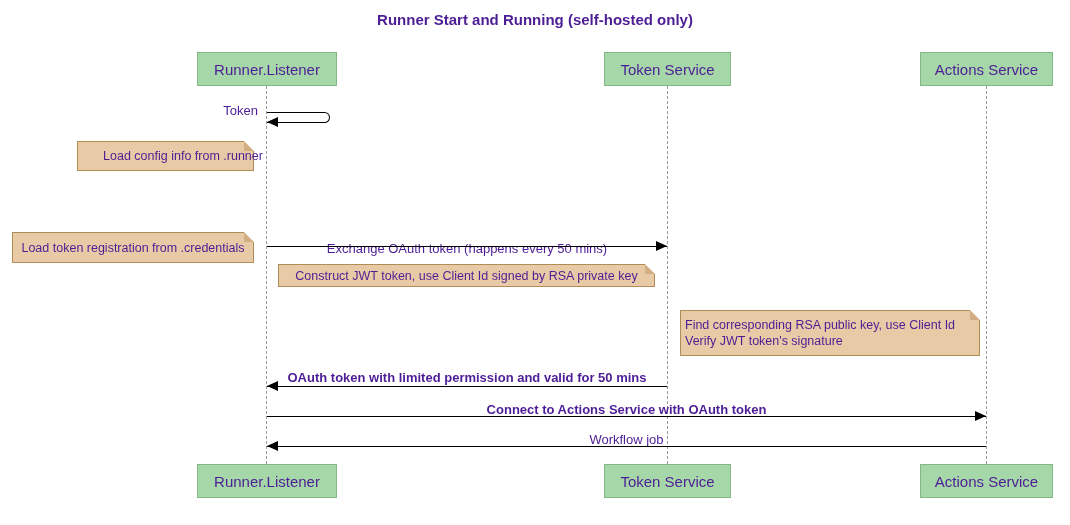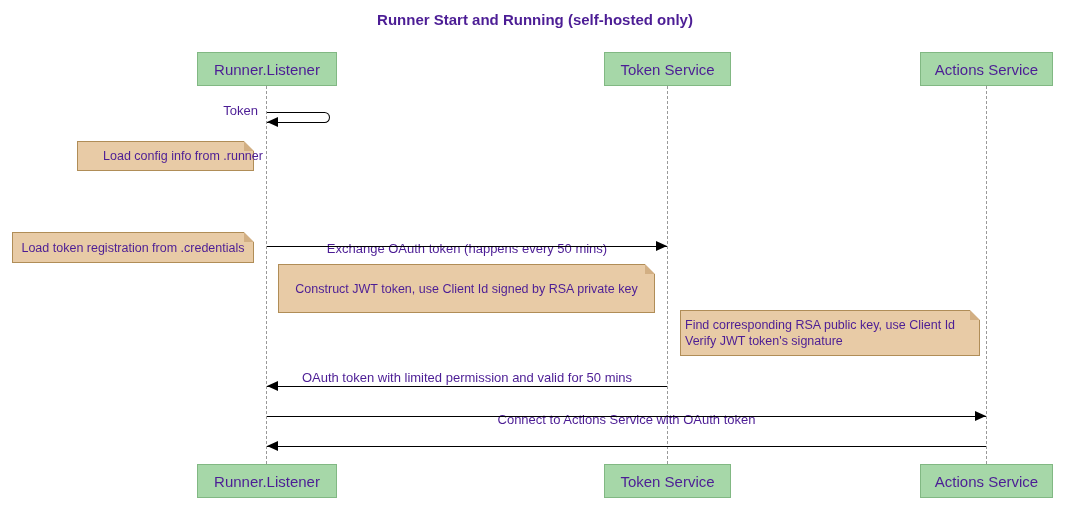--- a/index.html
+++ b/index.html
@@ -89,29 +89,29 @@
   #pt-runner-top  { left: 197px; top: 52px;  width: 140px; }
   #pt-token-top   { left: 604px; top: 52px;  width: 127px; }
   #pt-actions-top { left: 920px; top: 52px;  width: 133px; }
   #pt-runner-bot  { left: 197px; top: 464px; width: 140px; }
   #pt-token-bot   { left: 604px; top: 464px; width: 127px; }
   #pt-actions-bot { left: 920px; top: 464px; width: 133px; }
   #self-label { left: 170px; top: 103px; width: 88px; }
   #self-arrow { left: 267px; top: 117px; }
   #note-1 { left: 77px;  top: 141px; width: 177px; height: 30px; padding-left: 35px; }
   #note-2 { left: 12px;  top: 187px; width: 242px; height: 31px; margin-top: 45px; }
-  #note-3 { left: 278px; top: 264px; width: 377px; height: 49px; }
+  #note-3 { left: 278px; top: 264px; width: 377px; height: 23px; }
   #note-4 { left: 680px; top: 310px; width: 300px; height: 46px; }
   #m1-label { left: 267px; top: 233px; width: 400px; margin-top: 8px; }
   #m1-line  { left: 267px; top: 246px; width: 400px; }
   #m1-arrow { left: 656px; top: 241px; }
-  #m2-label { left: 267px; top: 370px; width: 400px; }
+  #m2-label { left: 267px; top: 370px; width: 400px; font-weight: bold; }
   #m2-line  { left: 267px; top: 386px; width: 400px; }
   #m2-arrow { left: 267px; top: 381px; }
-  #m3-label { left: 267px; top: 412px; width: 719px; }
+  #m3-label { left: 267px; top: 402px; width: 719px; font-weight: bold; }
   #m3-line  { left: 267px; top: 416px; width: 719px; }
   #m3-arrow { left: 975px; top: 411px; }
   #m4-label { left: 267px; top: 432px; width: 719px; }
   #m4-line  { left: 267px; top: 446px; width: 719px; }
   #m4-arrow { left: 267px; top: 441px; }
 </style>
 </head>
 <body>
 
 <div id="canvas">
@@ -145,16 +145,17 @@
   <div class="arrow-right" id="m1-arrow"></div>
 
   <div class="msg-label" id="m2-label">OAuth token with limited permission and valid for 50 mins</div>
   <div class="msg-line" id="m2-line"></div>
   <div class="arrow-left" id="m2-arrow"></div>
 
   <div class="msg-label" id="m3-label">Connect to Actions Service with OAuth token</div>
   <div class="msg-line" id="m3-line"></div>
   <div class="arrow-right" id="m3-arrow"></div>
 
+  <div class="msg-label" id="m4-label">Workflow job</div>
   <div class="msg-line" id="m4-line"></div>
   <div class="arrow-left" id="m4-arrow"></div>
 
 </div>
 
 </body></html>

